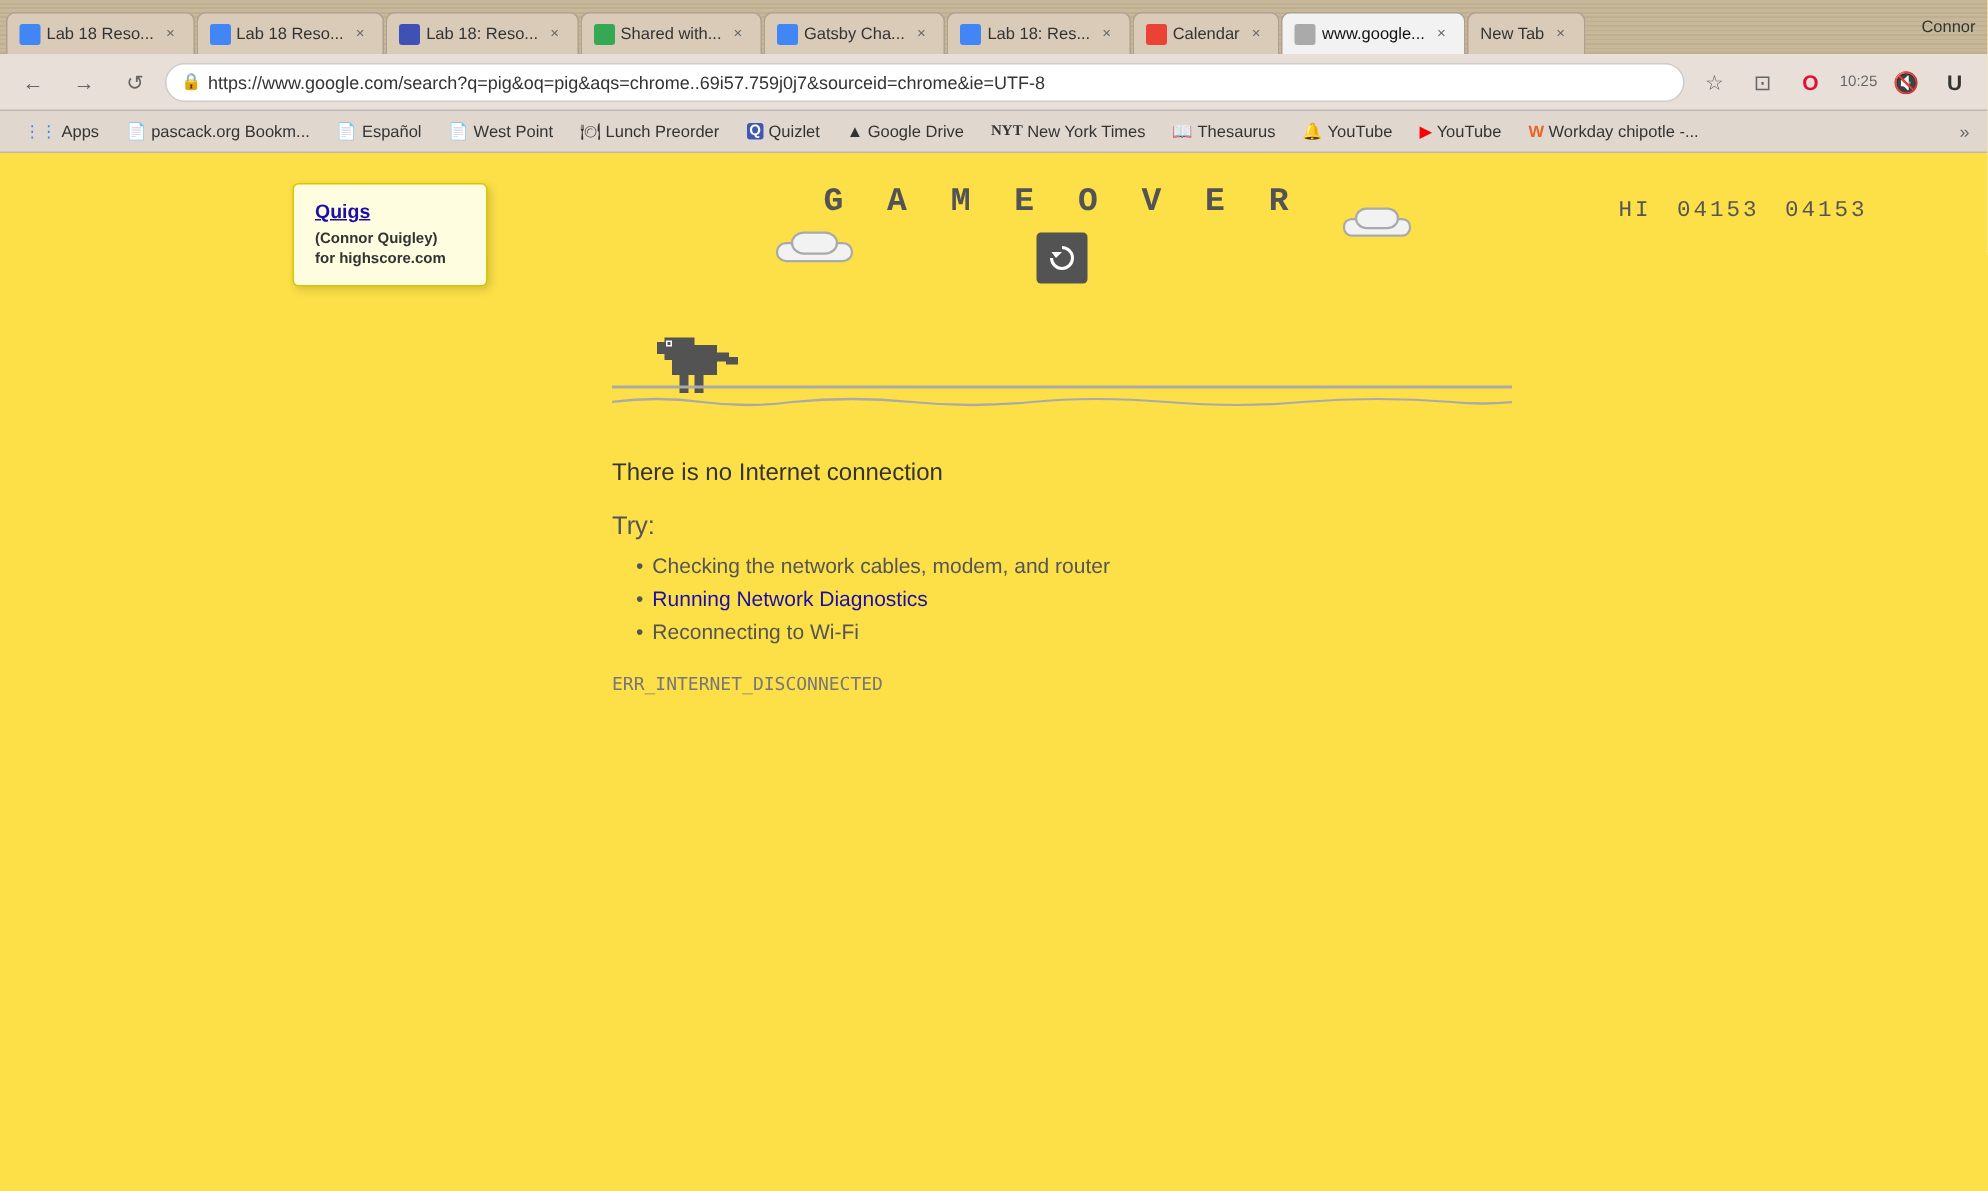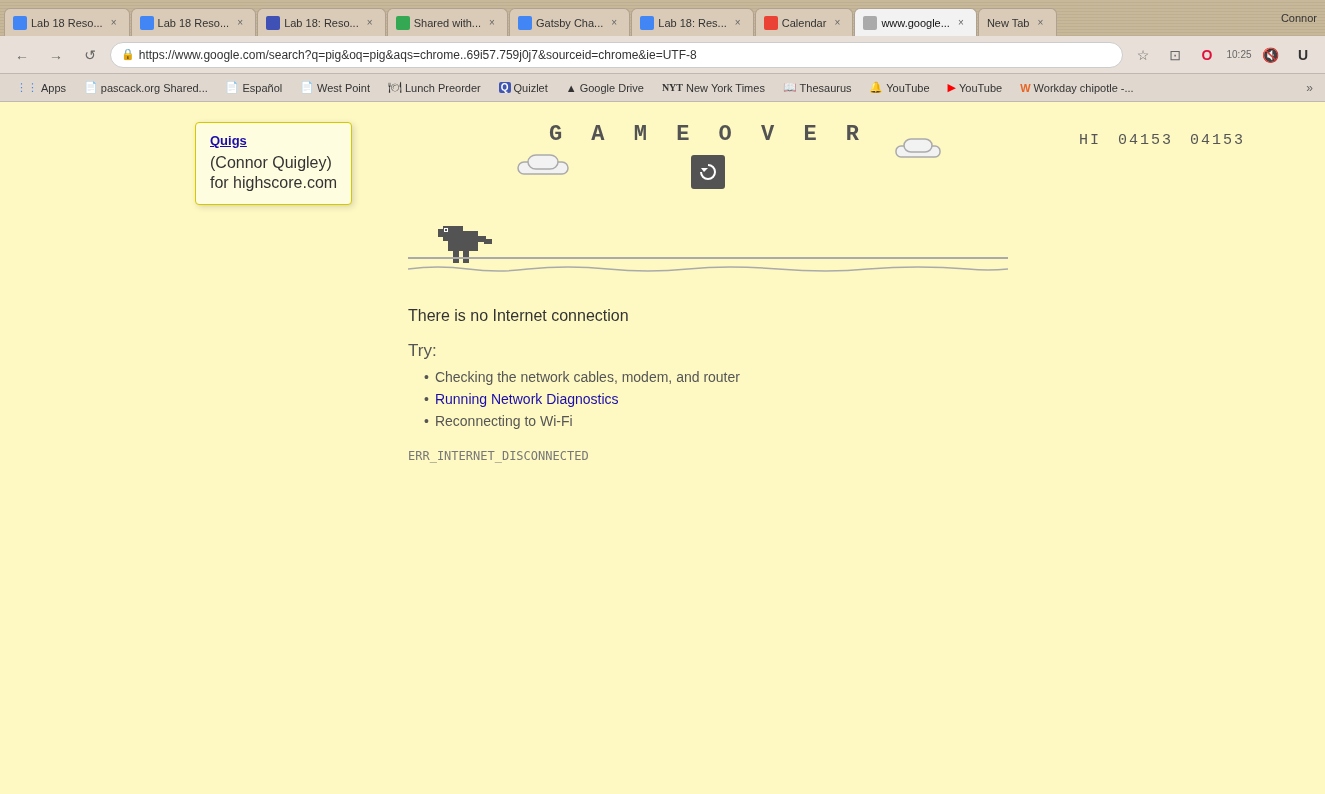--- a/index.html
+++ b/index.html
@@ -151,21 +151,21 @@
     .chevron-more {
       margin-left: auto;
       cursor: pointer;
       color: #666;
       font-size: 12px;
       padding: 2px 4px;
     }
 
     
     .main-content {
-      background: #fef9c3;
+      background: #fde047;
       height: calc(794px - 36px - 38px - 28px);
       position: relative;
       overflow: hidden;
       padding-left: 48px;
     }
 
     
     .high-score {
       position: absolute;
       top: 30px;
@@ -239,23 +239,24 @@
     }
     .tooltip-title {
       font-size: 13px;
       color: #1a0dab;
       text-decoration: underline;
       cursor: pointer;
       font-weight: 600;
       margin-bottom: 6px;
     }
     .tooltip-line {
-      font-size: 16px;
+      font-size: 10px;
       color: #333;
       margin-bottom: 2px;
+      font-weight: bold;
     }
 
     
     .tab-color-blue { background-color: #4285f4; }
   </style>
 </head>
 <body>
 
 <div class="tab-bar">
 
@@ -332,21 +333,21 @@
   </div>
 </div>
 
 <div class="bookmarks-bar">
   <div class="bookmark-item">
     <span style="color:#4285f4; font-size:11px;">⋮⋮</span>
     <span>Apps</span>
   </div>
   <div class="bookmark-item">
     <span>📄</span>
-    <span>pascack.org Shared...</span>
+    <span>pascack.org Bookm...</span>
   </div>
   <div class="bookmark-item">
     <span>📄</span>
     <span>Español</span>
   </div>
   <div class="bookmark-item">
     <span>📄</span>
     <span>West Point</span>
   </div>
   <div class="bookmark-item">

